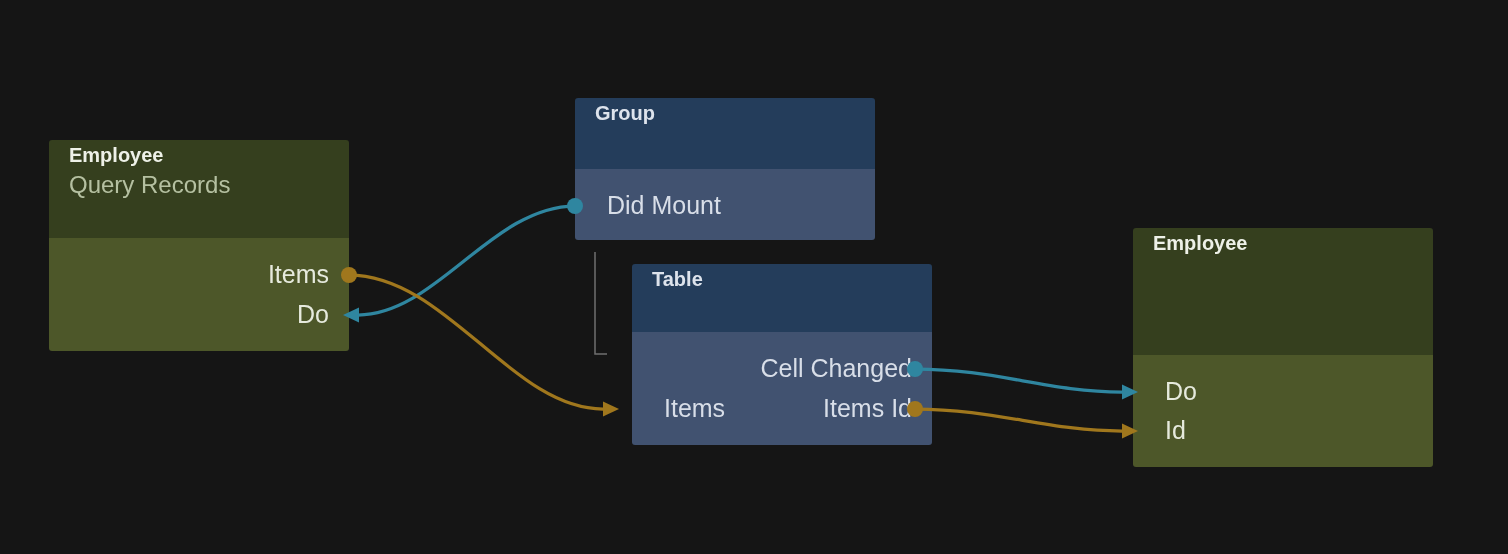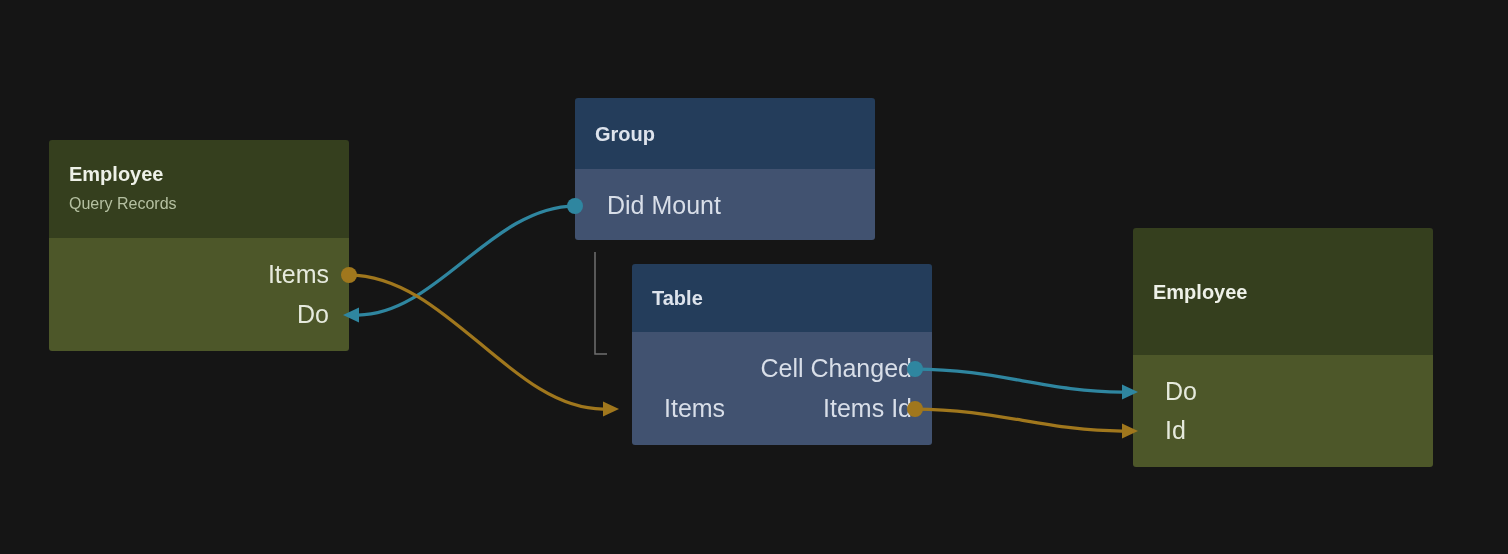--- a/index.html
+++ b/index.html
@@ -23,26 +23,26 @@
     width: 1508px;
     height: 554px;
     background: var(--background);
     font-family: "Liberation Sans", "DejaVu Sans", sans-serif;
     overflow: hidden;
   }
   .node { position: absolute; border-radius: 3px; overflow: hidden; }
   .node-header {
     display: flex;
     flex-direction: column;
-    justify-content: center;
-    padding: 12px 20px;
+    justify-content: flex-start;
+    padding: 0 20px;
     box-sizing: border-box;
   }
   .node-title { font-size: 20px; line-height: 30px; font-weight: 700; }
-  .node-subtitle { font-size: 16px; line-height: 30px; white-space: pre-line; }
+  .node-subtitle { font-size: 24px; line-height: 30px; white-space: pre-line; }
   .node-body { position: relative; }
   .green .node-header { background: var(--green-node-header); }
   .green .node-body   { background: var(--green-node-body); }
   .green .node-title  { color: var(--title-text-green); }
   .green .node-subtitle { color: var(--subtitle-text-green); }
   .green .port-row { color: var(--port-text-green); }
   .blue .node-header { background: var(--blue-node-header); }
   .blue .node-body   { background: var(--blue-node-body); }
   .blue .node-title  { color: var(--title-text-blue); }
   .blue .port-row { color: var(--port-text-blue); }

